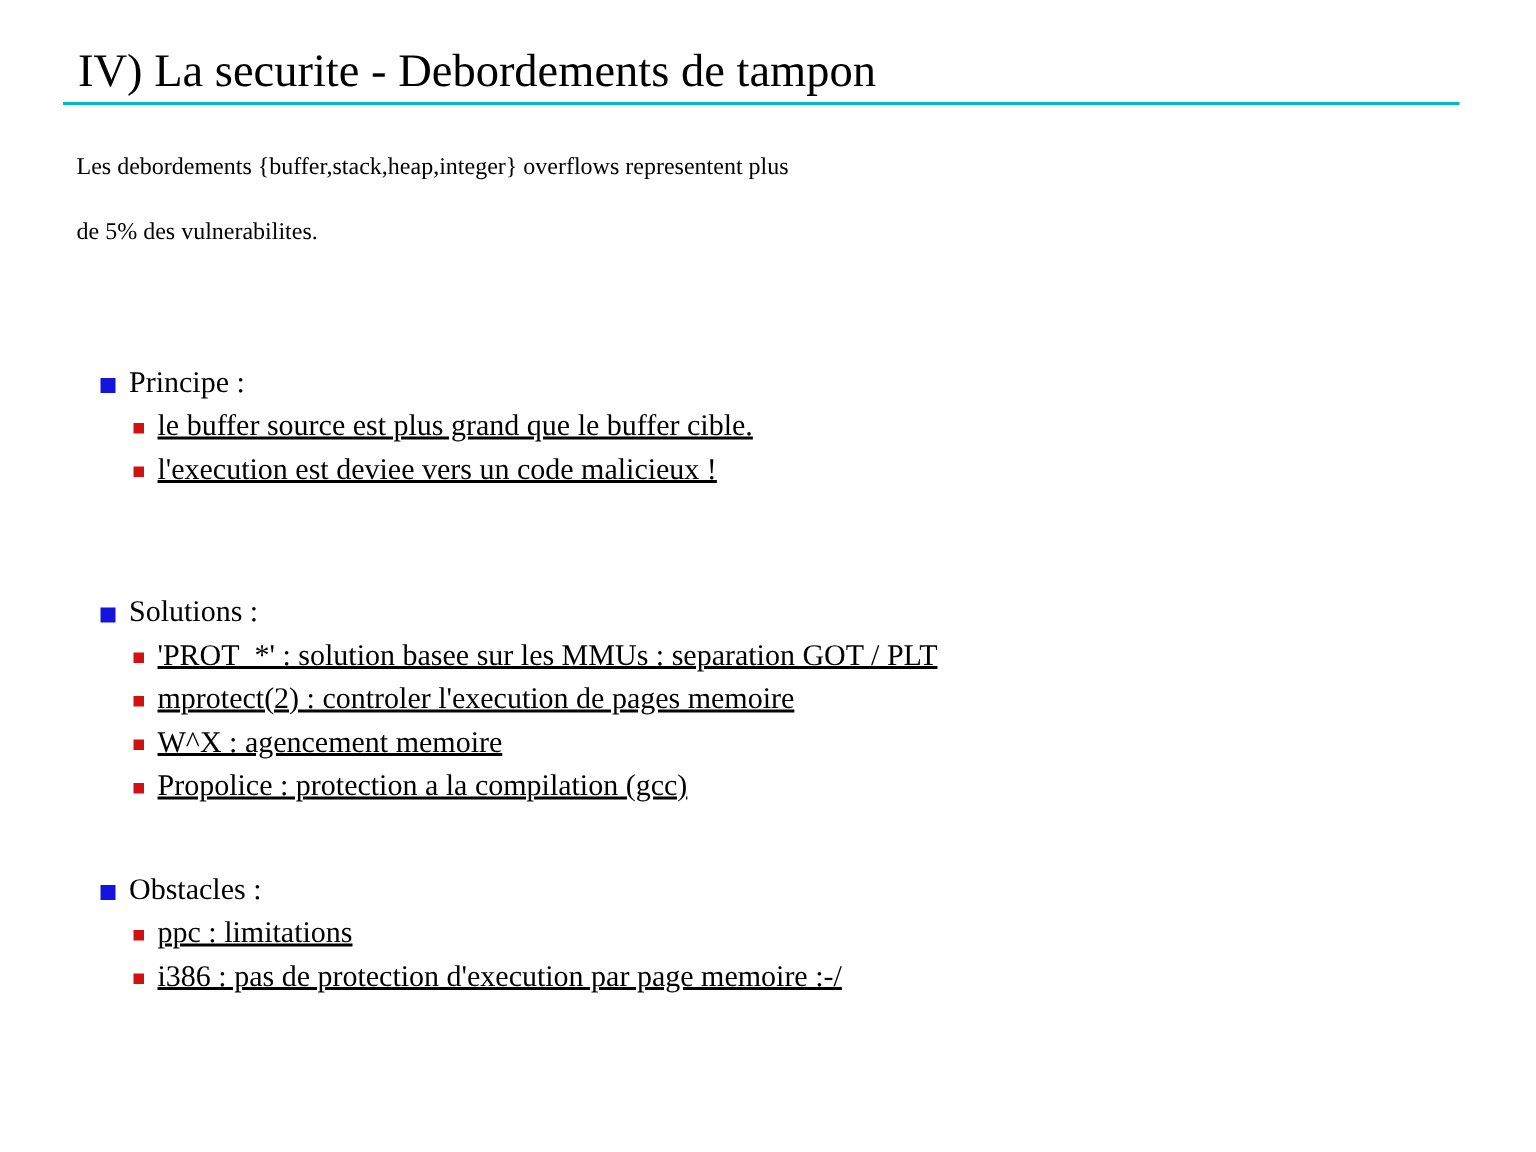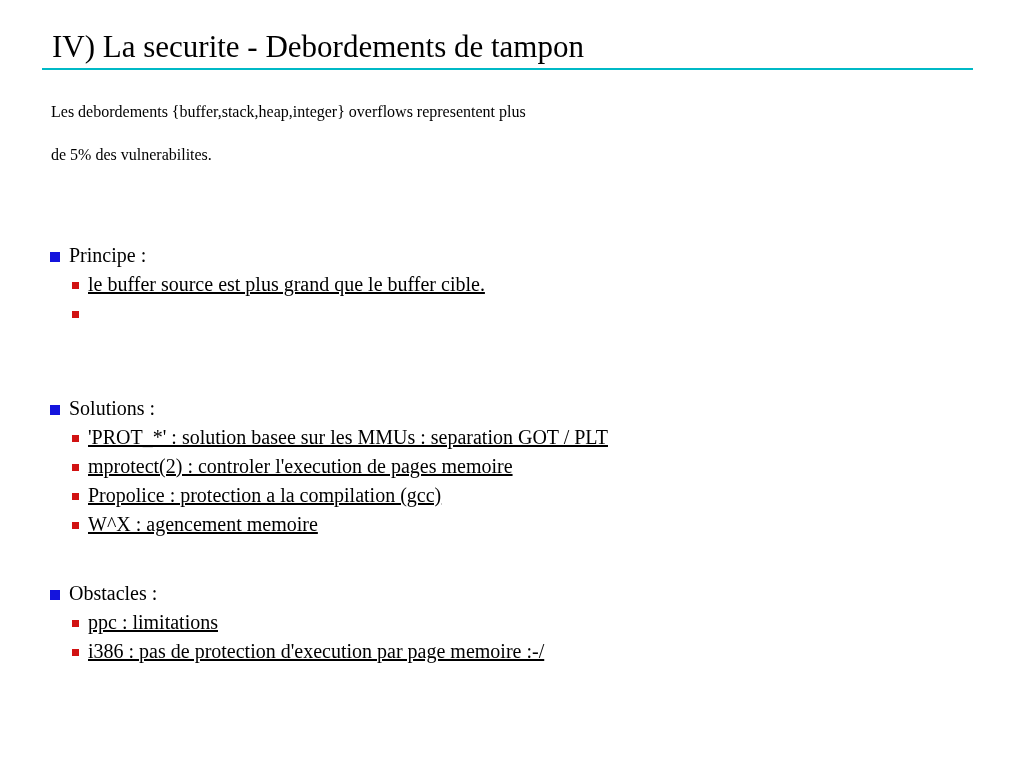--- a/index.html
+++ b/index.html
@@ -38,21 +38,21 @@
   }
   .intro {
     position: absolute;
     left: 51px;
     top: 90px;
     font-size: 16px;
     line-height: 43px;
   }
   .group {
     position: absolute;
-    left: 50px;
+    left: 67px;
     font-size: 20px;
   }
   .g1 { top: 241px; }
   .g2 { top: 394px; }
   .g3 { top: 579px; }
   .row {
     display: flex;
     line-height: 29px;
   }
   .b1 {
@@ -92,45 +92,46 @@
       <span class="b1"></span>
       <span class="txt">Principe :</span>
     </div>
     <div class="sub">
       <div class="row">
         <span class="b2"></span>
         <span class="txt">le buffer source est plus grand que le buffer cible.</span>
       </div>
       <div class="row">
         <span class="b2"></span>
+        <span class="txt">l'execution est deviee vers un code malicieux !</span>
       </div>
     </div>
   </div>
 
   <div class="group g2">
     <div class="row">
       <span class="b1"></span>
       <span class="txt">Solutions :</span>
     </div>
     <div class="sub">
       <div class="row">
         <span class="b2"></span>
         <span class="txt">'PROT_*' : solution basee sur les MMUs : separation GOT / PLT</span>
       </div>
       <div class="row">
         <span class="b2"></span>
         <span class="txt">mprotect(2) : controler l'execution de pages memoire</span>
       </div>
       <div class="row">
         <span class="b2"></span>
-        <span class="txt">Propolice : protection a la compilation (gcc)</span>
+        <span class="txt">W^X : agencement memoire</span>
       </div>
       <div class="row">
         <span class="b2"></span>
-        <span class="txt">W^X : agencement memoire</span>
+        <span class="txt">Propolice : protection a la compilation (gcc)</span>
       </div>
     </div>
   </div>
 
   <div class="group g3">
     <div class="row">
       <span class="b1"></span>
       <span class="txt">Obstacles :</span>
     </div>
     <div class="sub">

